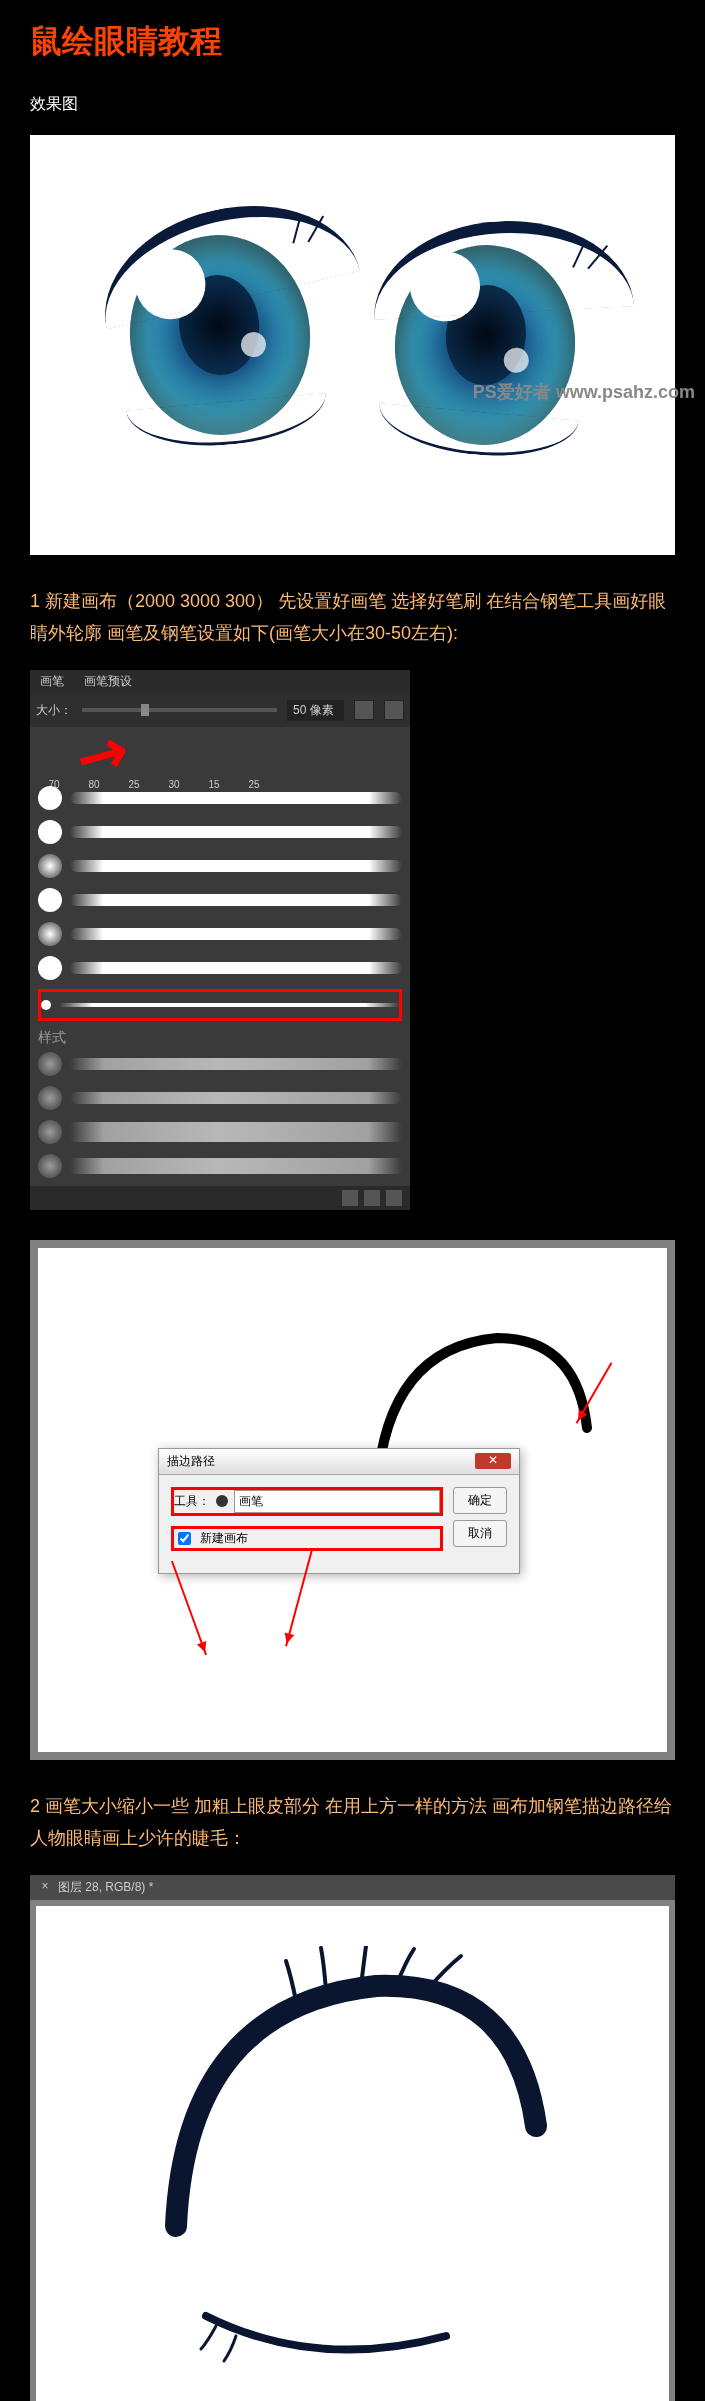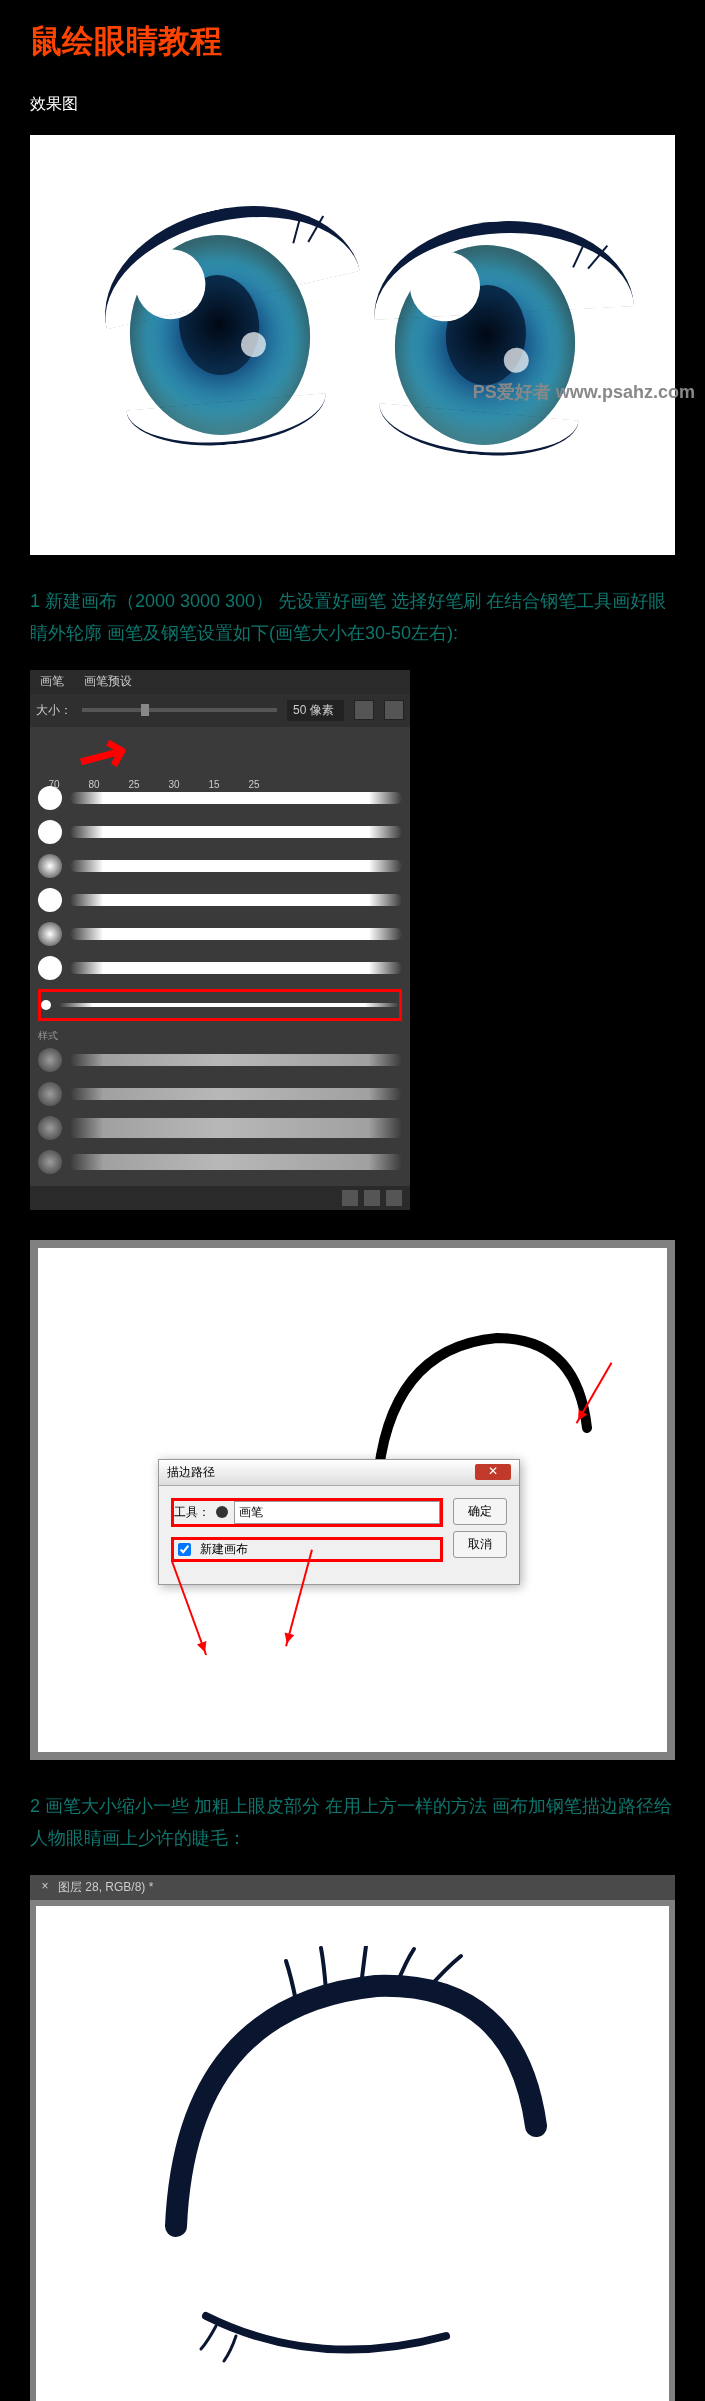--- a/index.html
+++ b/index.html
@@ -97,21 +97,21 @@
     content:"";
     position: absolute;
     width: 2px; height: 30px;
     background: #0a1a3a;
     transform-origin: bottom;
   }
   .lashes-detail::before { left: 0; transform: rotate(20deg); }
   .lashes-detail::after { left: 15px; transform: rotate(35deg); }
 
   .step-text {
-    color: #0f766e;
+    color: #fdba74;
     font-size: 18px;
     line-height: 1.8;
     margin: 30px 0 20px 0;
   }
 
   
   .brush-panel {
     background: #3a3a3a;
     width: 380px;
     height: 540px;
@@ -238,21 +238,21 @@
     width: 100%;
     height: 520px;
     position: relative;
     border: 8px solid #808080;
     box-sizing: border-box;
     margin-top: 30px;
   }
   .stroke-path-dialog {
     position: absolute;
     left: 120px;
-    top: 211px;
+    top: 200px;
     width: 360px;
     background: #f0f0f0;
     border: 1px solid #999;
     box-shadow: 2px 2px 10px rgba(0,0,0,0.3);
     font-size: 12px;
     color: #000;
   }
   .dlg-title {
     background: linear-gradient(#fff, #ddd);
     padding: 4px 8px;
@@ -455,21 +455,21 @@
           <div class="stroke-line"></div>
         </div>
       <div class="stroke-row">
           <div class="stroke-preview-dot hard"></div>
           <div class="stroke-line"></div>
         </div>
       <div class="stroke-row red-box">
           <div class="stroke-preview-dot hard" style="width:10px;height:10px"></div>
           <div class="stroke-line thin"></div>
         </div>
-      <div style="color:#999;font-size:10px;margin:4px 0">样式</div>
+      <div style="color:#999;font-size:14px;margin:4px 0">样式</div>
       <div class="stroke-row">
           <div class="stroke-preview-dot soft" style="opacity:.5"></div>
           <div class="stroke-line tex"></div>
         </div>
       <div class="stroke-row">
           <div class="stroke-preview-dot soft" style="opacity:.5"></div>
           <div class="stroke-line tex"></div>
         </div>
       <div class="stroke-row">
           <div class="stroke-preview-dot soft" style="opacity:.5"></div>

